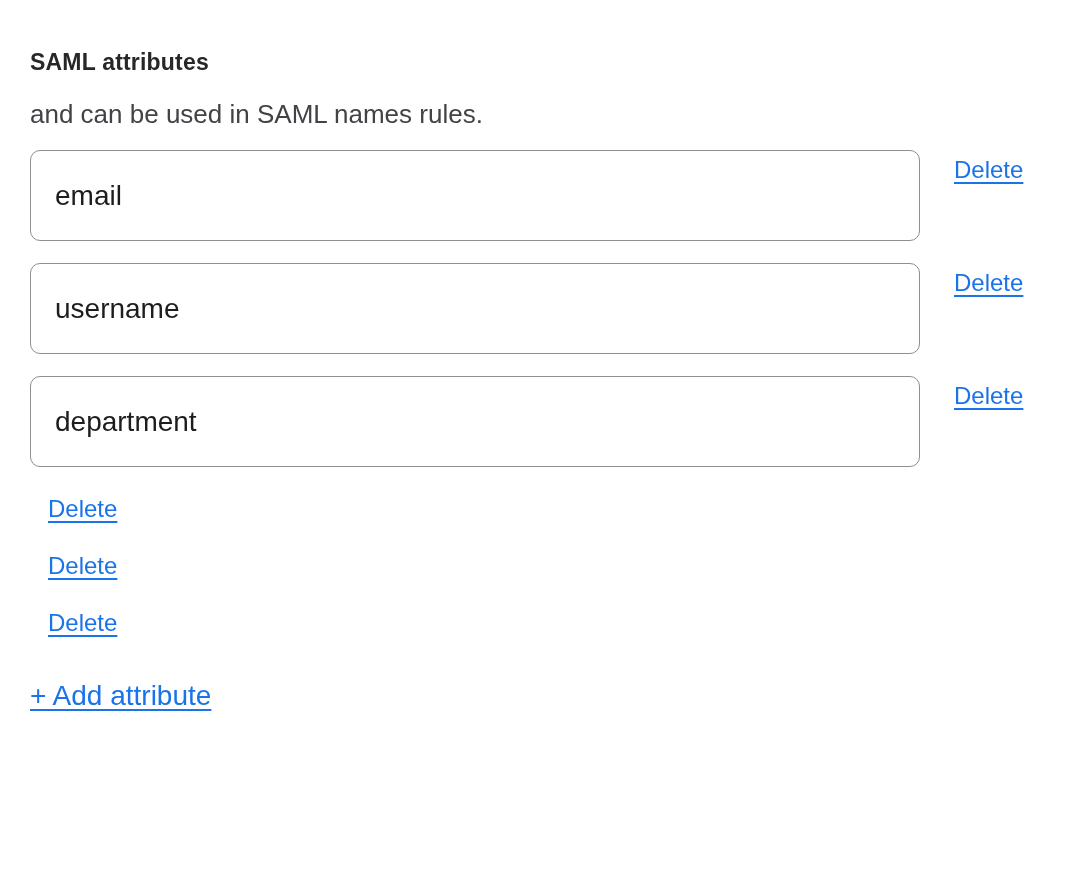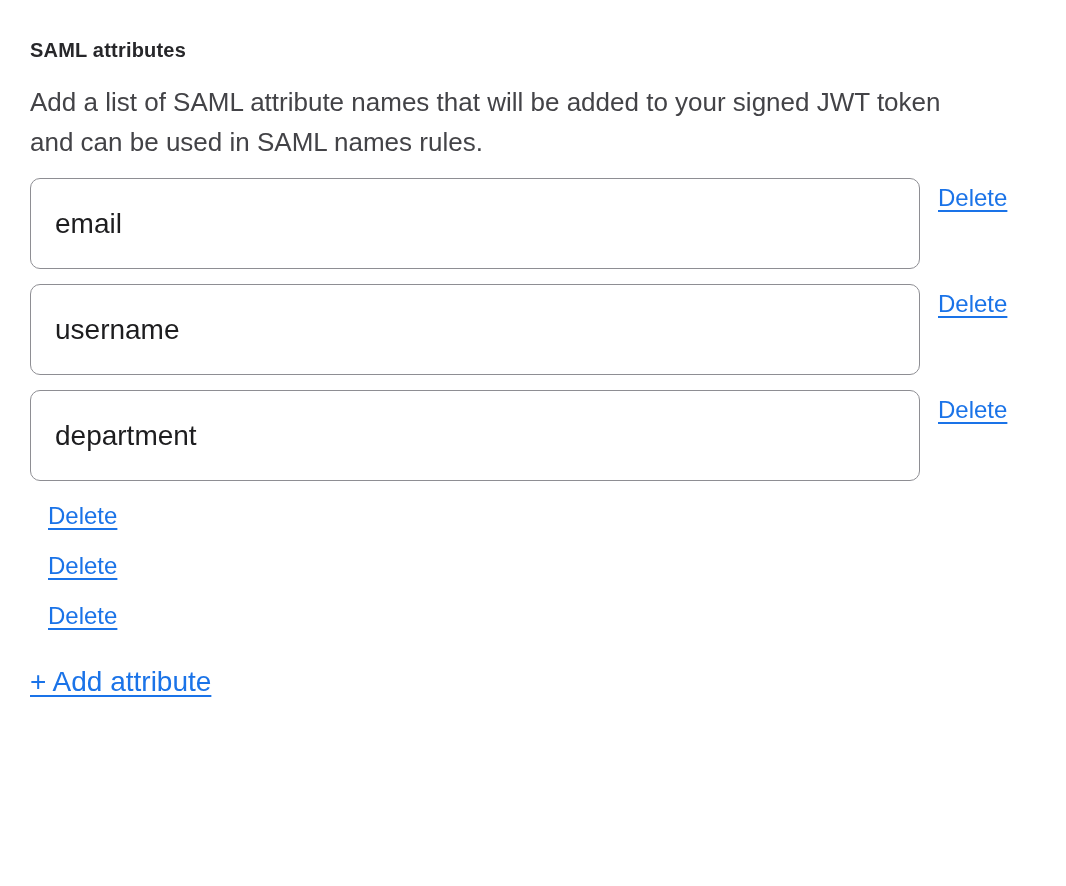--- a/index.html
+++ b/index.html
@@ -10,38 +10,39 @@
     font-family: "Liberation Sans", "DejaVu Sans", sans-serif;
   }
   .page {
     width: 1066px;
     height: 886px;
     padding: 30px 30px 0 30px;
     background: #ffffff;
     overflow: hidden;
   }
   h1.page-title {
-    margin: 0 0 12px 0;
-    font-size: 20px;
+    margin: 12px 0 12px 0;
+    font-size: 23px;
     line-height: 40px;
     font-weight: 700;
     color: #27272a;
     letter-spacing: 0.2px;
   }
   .intro {
     margin: 0 0 16px 0;
     font-size: 26px;
     line-height: 40px;
     color: #434347;
   }
   .intro .intro-line { display: block; }
   .attr-row {
     display: flex;
     align-items: flex-start;
-    margin-bottom: 15px;
+    margin-bottom: 22px;
+    gap: 16px;
   }
   .attr-input {
     width: 890px;
     height: 91px;
     border: 1.5px solid #8e8e93;
     border-radius: 10px;
     background: #ffffff;
     padding: 0 24px;
     font-family: "Liberation Sans", "DejaVu Sans", sans-serif;
     font-size: 28px;
@@ -73,21 +74,20 @@
   }
 </style>
 </head>
 <body>
 
 <div class="page">
 
   <h1 class="page-title">SAML attributes</h1>
 
   <p class="intro">
-    <span class="intro-line">Add a list of SAML attribute names that will be added to your signed JWT token</span>
     <span class="intro-line">and can be used in SAML names rules.</span>
   </p>
 
   <div class="attr-row">
     <input type="text" class="attr-input" value="email" style="">
     <a href="#" class="delete-link">Delete</a>
   </div>
 
   <div class="attr-row">
     <input type="text" class="attr-input" value="username" style="">

